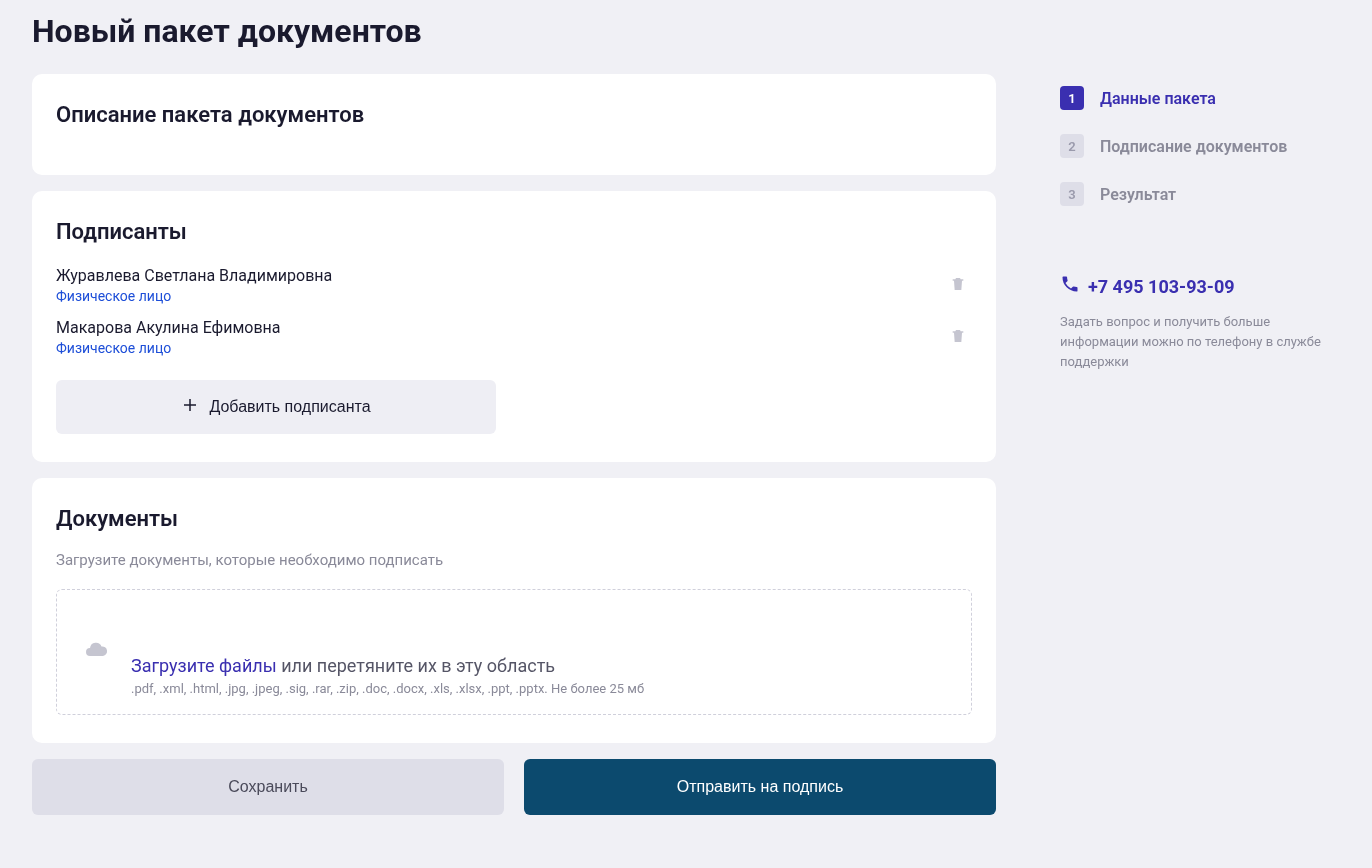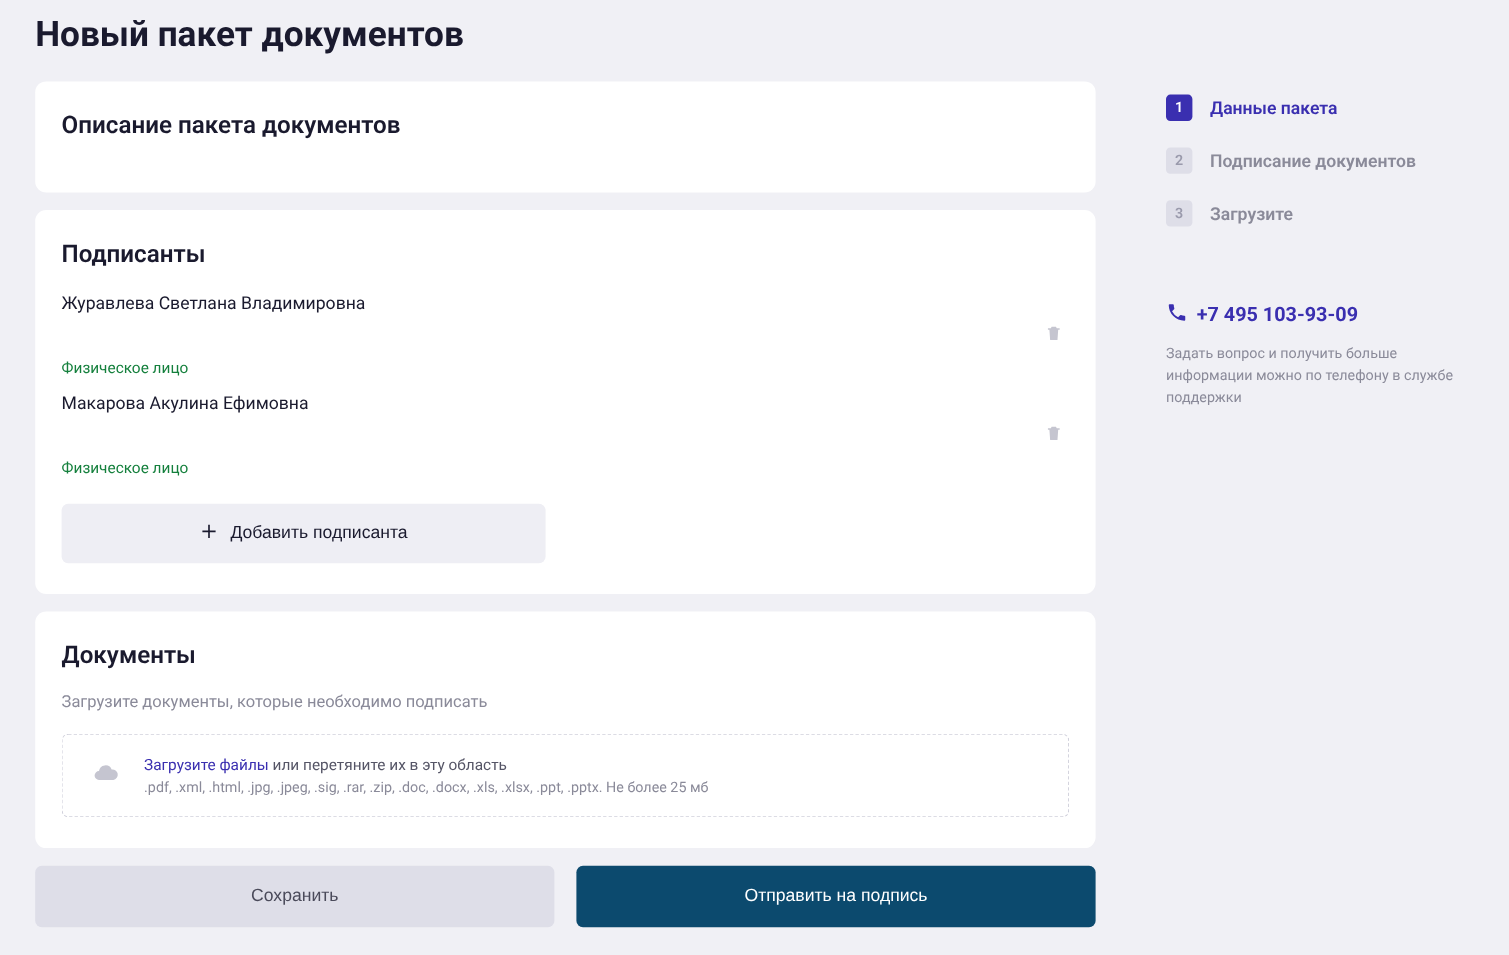--- a/index.html
+++ b/index.html
@@ -64,21 +64,21 @@
 
 .signer {
   display: flex;
   align-items: center;
   justify-content: space-between;
   padding: 2px 0 12px 0;
 }
 .signer:last-of-type { padding-bottom: 16px; }
 .signer-info { display: flex; flex-direction: column; gap: 3px; }
 .signer-name { font-size: 16px; color: #1a1a2e; }
-.signer-type { font-size: 14px; color: #15803d; margin-top: 39px; }
+.signer-type { font-size: 14px; color: #1d4ed8; }
 .trash-btn {
   background: none; border: none; cursor: pointer;
   width: 28px; height: 28px;
   display: flex; align-items: center; justify-content: center;
 }
 .trash-btn svg { width: 16px; height: 18px; fill: #c5c5d0; }
 
 .add-signer-btn {
   width: 440px;
   height: 54px;
@@ -100,21 +100,21 @@
 .docs-subtitle { font-size: 15px; color: #8a8a99; margin-bottom: 20px; }
 .dropzone {
   border: 1px dashed #d0d0db;
   border-radius: 6px;
   padding: 18px 24px;
   display: flex;
   align-items: center;
   gap: 20px;
 }
 .cloud-icon svg { width: 30px; height: 24px; fill: #c5c5d0; }
-.dropzone-text { font-size: 14px; line-height: 1.5; }
+.dropzone-text { font-size: 18px; line-height: 1.5; margin-top: 44px; }
 .upload-link { color: #3a2fb0; cursor: pointer; }
 .dropzone-rest { color: #555566; }
 .dropzone-hint { font-size: 13px; color: #8a8a99; margin-top: 2px; }
 
 .footer-buttons { display: flex; gap: 20px; margin-top: 0; }
 .btn {
   flex: 1;
   height: 56px;
   border: none;
   border-radius: 6px;
@@ -237,21 +237,21 @@
       <li class="step active">
         <span class="step-num">1</span>
         <span class="step-label">Данные пакета</span>
       </li>
       <li class="step inactive">
         <span class="step-num">2</span>
         <span class="step-label">Подписание документов</span>
       </li>
       <li class="step inactive">
         <span class="step-num">3</span>
-        <span class="step-label">Загрузите</span>
+        <span class="step-label">Результат</span>
       </li>
     </ul>
 
     <div class="phone-row">
       <span>
         <svg viewBox="0 0 24 24">
             <path d="M6.6 10.8a15 15 0 006.6 6.6l2.2-2.2a1 1 0 011-.25 11.4 11.4 0 003.6.58 1 1 0 011 1V20a1 1 0 01-1 1A17 17 0 013 4a1 1 0 011-1h3.5a1 1 0 011 1 11.4 11.4 0 00.58 3.6 1 1 0 01-.25 1L6.6 10.8z"></path>
           </svg>
       </span>
       <span class="phone-number">+7 495 103-93-09</span>

